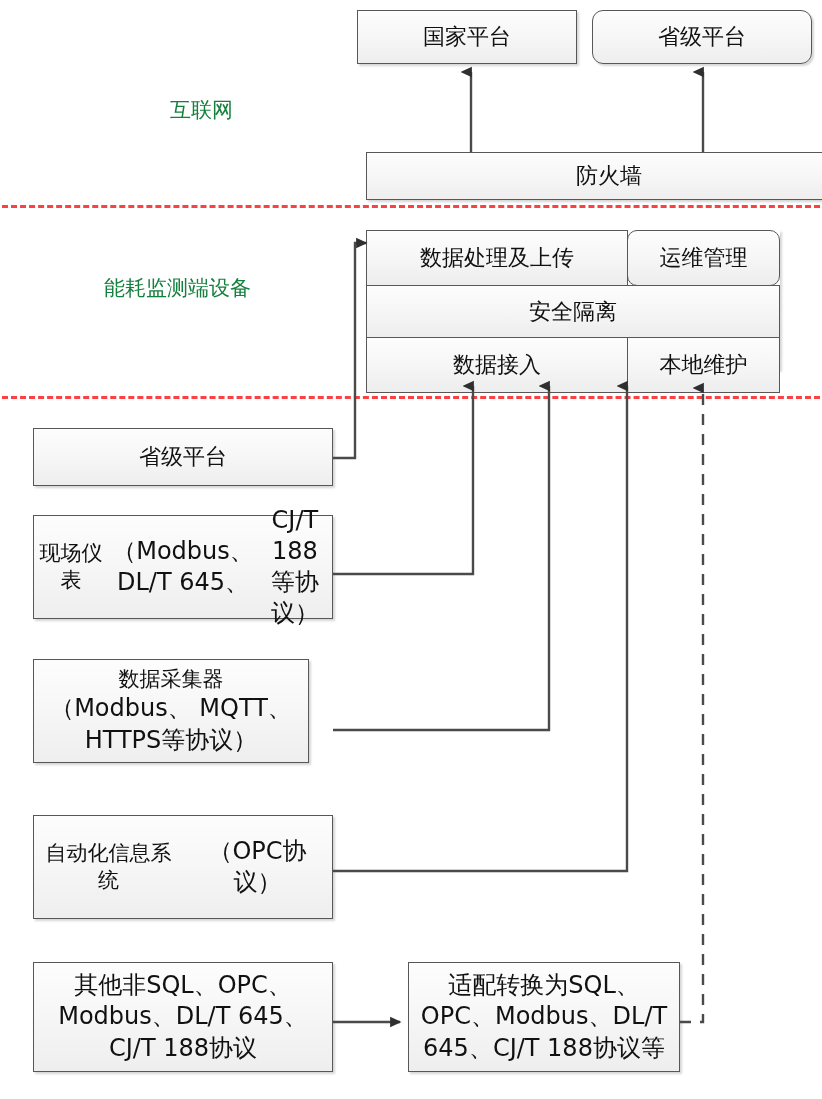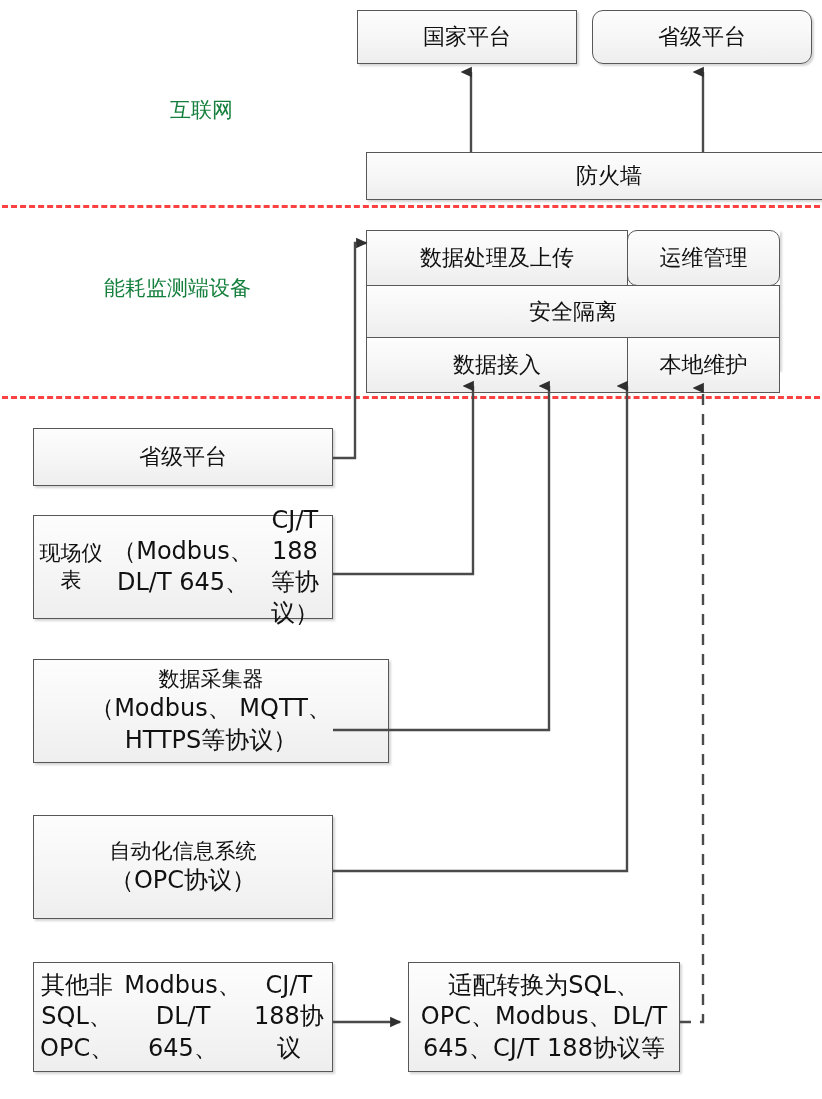--- a/index.html
+++ b/index.html
@@ -102,32 +102,32 @@
   <div class="node song fs22" style="left:33px;top:428px;width:300px;height:58px;">
     <span class="txt">省级平台</span>
   </div>
 
   <div class="node" style="left:33px;top:515px;width:300px;height:104px;flex-direction:row;">
     <span class="txt song fs21">现场仪表</span>
     <span class="txt cjk fs20">（Modbus、DL/T 645、</span>
     <span class="txt cjk fs20">CJ/T 188等协议）</span>
   </div>
 
-  <div class="node" style="left:33px;top:659px;width:356px;height:104px;flex-direction:column;">
+  <div class="node" style="left:33px;top:659px;width:276px;height:104px;flex-direction:column;">
     <span class="txt song fs21">数据采集器</span>
     <span class="txt cjk fs20">（Modbus、 MQTT、</span>
     <span class="txt cjk fs20">HTTPS等协议）</span>
   </div>
 
-  <div class="node" style="left:33px;top:815px;width:300px;height:104px;flex-direction:column;">
+  <div class="node" style="left:33px;top:815px;width:300px;height:104px;">
     <span class="txt song fs21">自动化信息系统</span>
     <span class="txt cjk fs20">（OPC协议）</span>
   </div>
 
-  <div class="node" style="left:33px;top:962px;width:300px;height:110px;">
+  <div class="node" style="left:33px;top:962px;width:300px;height:110px;flex-direction:column;">
     <span class="txt cjk fs20">其他非SQL、OPC、</span>
     <span class="txt cjk fs20">Modbus、DL/T 645、</span>
     <span class="txt cjk fs20">CJ/T 188协议</span>
   </div>
 
   <div class="node" style="left:408px;top:962px;width:272px;height:110px;flex-direction:column;">
     <span class="txt cjk fs20">适配转换为SQL、</span>
     <span class="txt cjk fs20">OPC、Modbus、DL/T</span>
     <span class="txt cjk fs20">645、CJ/T 188协议等</span>
   </div>

